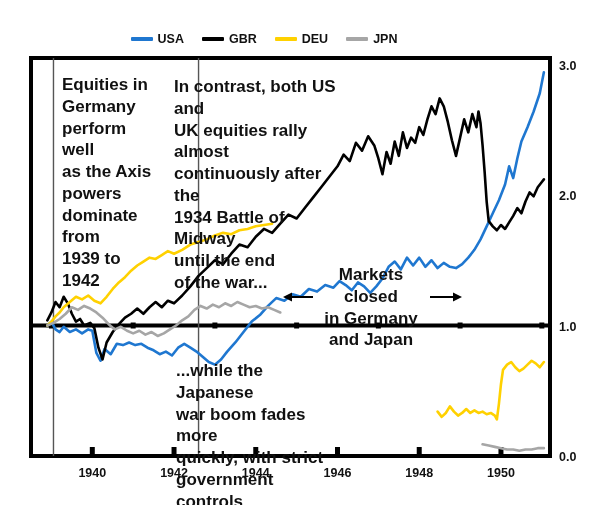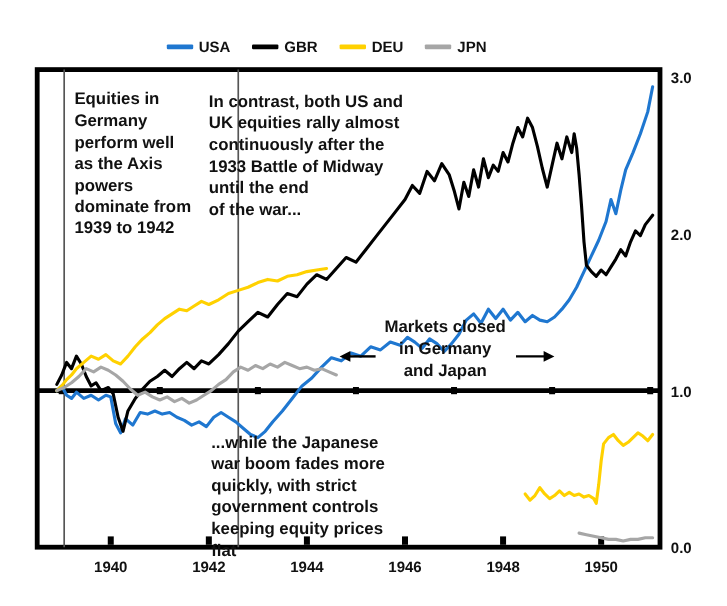--- a/index.html
+++ b/index.html
@@ -7,29 +7,29 @@
     width:606px;height:505px;background:#ffffff;
     font-family:"Liberation Sans", sans-serif;
     color:#1a1a1a;overflow:hidden;position:relative;
   }
   #figure{position:absolute;inset:0;}
   .title{
     position:absolute;top:8px;left:0;width:606px;text-align:center;
     font-size:17px;font-weight:bold;letter-spacing:.4px;color:#111;
   }
   .legend{
-    position:absolute;top:32px;left:8px;width:528px;
+    position:absolute;top:32px;left:0;width:528px;
     display:flex;justify-content:center;align-items:center;gap:18px;
   }
   .legend-item{display:flex;align-items:center;gap:5px;}
   .legend-swatch{display:block;width:22px;height:4px;border-radius:1px;}
   .legend-label{font-size:12.5px;font-weight:bold;color:#111;}
   svg{position:absolute;top:0;left:0;}
   .anno{
-    position:absolute;font-size:14px;font-weight:bold;line-height:1.28;
+    position:absolute;font-size:17px;font-weight:bold;line-height:1.28;
     color:#111;white-space:pre-line;
   }
   .anno-center{text-align:center;}
   .tick-label{font-size:12.5px;font-weight:bold;fill:#111;}
 </style>
 </head>
 <body>
 
 <div id="figure">
 
@@ -100,21 +100,21 @@
   <div class="anno" style="left:62px;top:74px;width:100px;">Equities in
 Germany
 perform well
 as the Axis
 powers
 dominate from
 1939 to 1942</div>
   <div class="anno" style="left:174px;top:76px;width:162px;">In contrast, both US and
 UK equities rally almost
 continuously after the
-1933 Battle of Midway
+1934 Battle of Midway
 until the end
 of the war...</div>
   <div class="anno" style="left:176px;top:360px;width:160px;">...while the Japanese
 war boom fades more
 quickly, with strict
 government controls
 keeping equity prices flat</div>
   <div class="anno anno-center" style="left:318px;top:264px;width:106px;">Markets closed
 in Germany
 and Japan</div>

